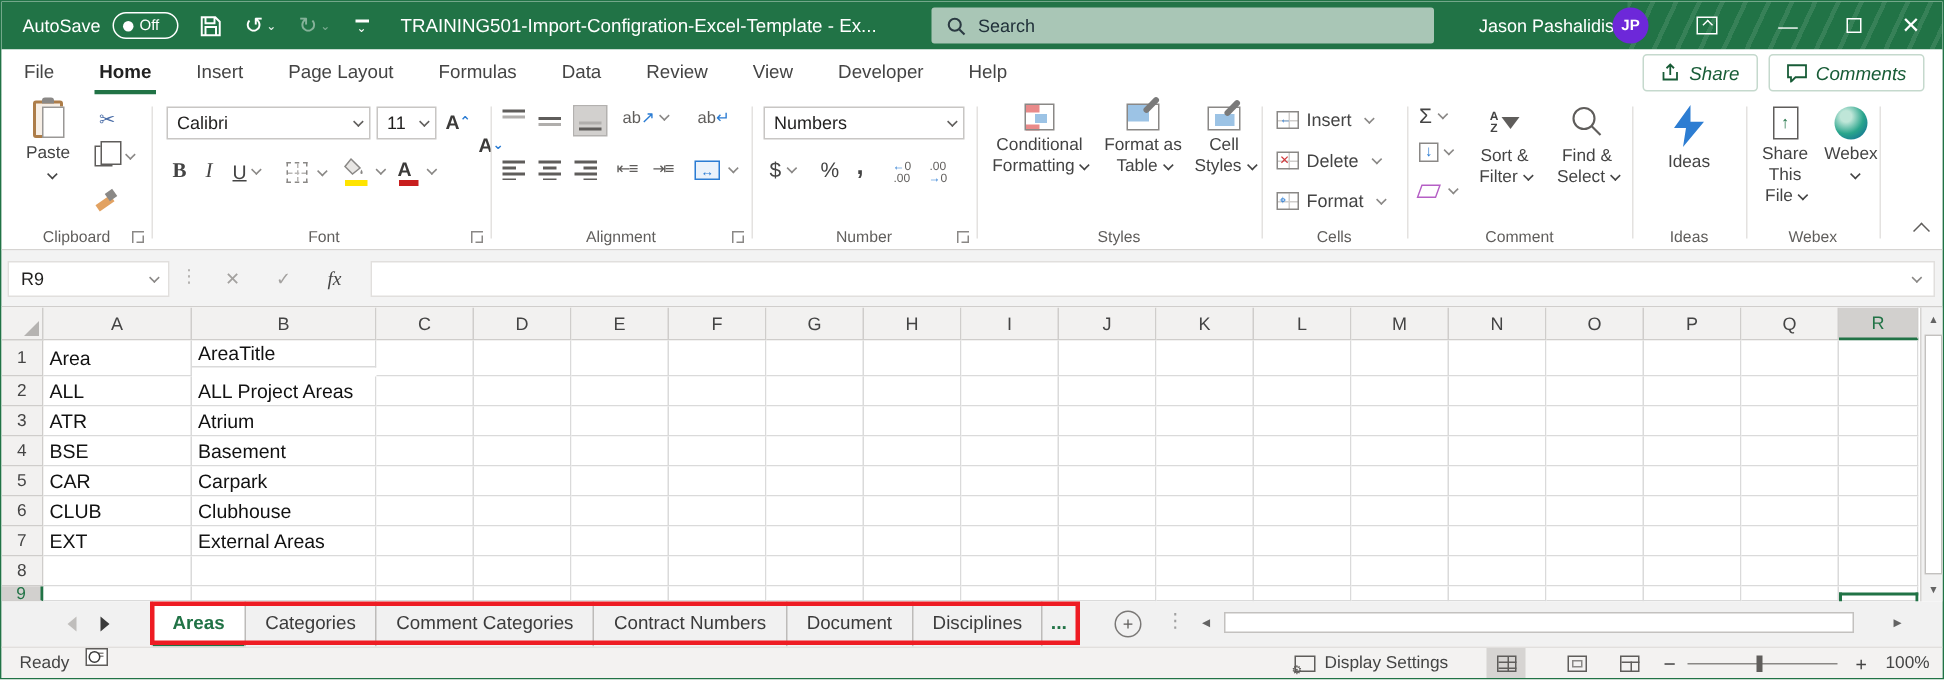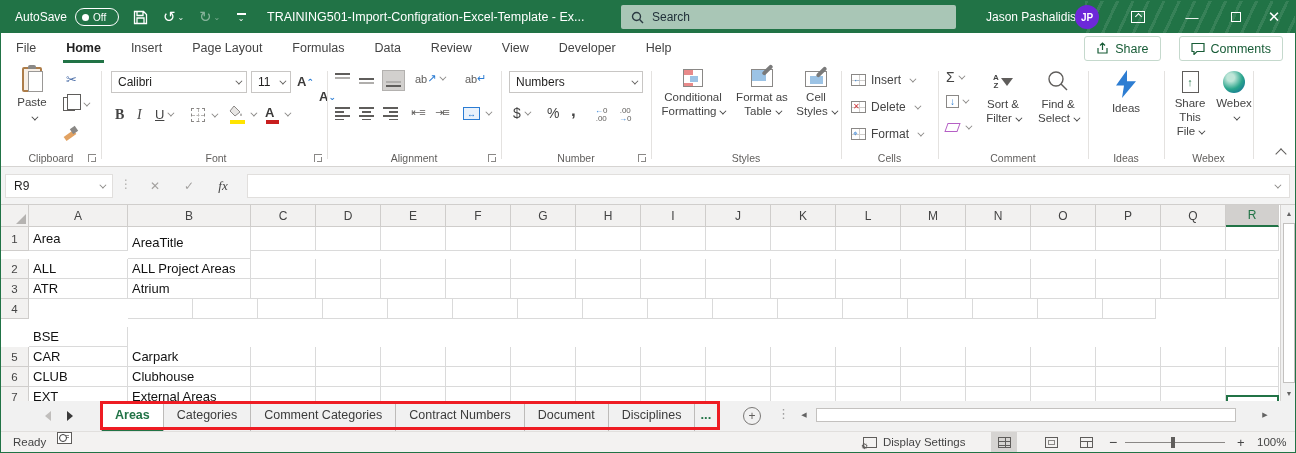--- a/index.html
+++ b/index.html
@@ -34,21 +34,21 @@
   border-left:1px solid #fff; border-top:1px solid #fff; transform:rotate(45deg); }
 .max-box { width:10px; height:10px; border:1px solid #fff; }
 .tb-pattern { position:absolute; right:0; top:0; width:210px; height:32px; opacity:.10;
   background:repeating-linear-gradient(115deg,#fff 0 3px,transparent 3px 14px); }
 
 
 .tabrow { position:absolute; left:0; top:32px; width:100%; height:30px; background:#fff; display:flex; }
 .rtab { padding:0 15px; line-height:30px; font-size:12.5px; color:#444; position:relative; cursor:pointer; white-space:nowrap; }
 .rtab.active { font-weight:bold; color:#222; }
 .rtab.active::after { content:""; position:absolute; left:12px; right:12px; bottom:0; height:3px; background:#217346; }
-.top-actions { position:absolute; top:35px; right:12px; display:flex; gap:18px; }
+.top-actions { position:absolute; top:35px; right:12px; display:flex; gap:7px;font-style:italic; }
 .act-btn { height:25px; border:1px solid #c5d9cd; border-radius:3px; background:#fff; color:#185c37;
   display:flex; align-items:center; gap:6px; padding:0 11px; font-size:12.5px; cursor:pointer; }
 
 
 .ribbon { position:absolute; left:0; top:62px; width:100%; height:104px; background:#fff; border-bottom:1px solid #d6d4d2; }
 .rgroup { position:absolute; top:0; height:104px; }
 .glabel { position:absolute; bottom:3px; left:0; width:100%; text-align:center; font-size:10.5px; color:#605e5c; }
 .gsep { position:absolute; top:8px; height:88px; width:1px; background:#e4e2e0; }
 .lau { position:absolute; bottom:5px; right:5px; width:8px; height:8px; border-left:1px solid #8a8886; border-top:1px solid #8a8886; }
 .lau::after { content:""; position:absolute; right:0; bottom:0; width:4px; height:4px;
@@ -536,21 +536,21 @@
           <div class="hcell" style="width: 65px; height: 22px;">M</div>
           <div class="hcell" style="width: 65px; height: 22px;">N</div>
           <div class="hcell" style="width: 65px; height: 22px;">O</div>
           <div class="hcell" style="width: 65px; height: 22px;">P</div>
           <div class="hcell" style="width: 65px; height: 22px;">Q</div>
           <div class="hcell selcol" style="width: 53px; height: 22px;">R</div>
         </div>
         <div class="grow">
           <div class="rhdr" style="width: 28px; height: 24px;">1</div>
           <div class="dcell" style="width: 99px; height: 24px;">Area</div>
-          <div class="dcell" style="width: 123px; height: 32px;">AreaTitle</div>
+          <div class="dcell" style="width: 123px; height: 18px;">AreaTitle</div>
           <div class="dcell" style="width: 65px; height: 24px;"></div>
           <div class="dcell" style="width: 65px; height: 24px;"></div>
           <div class="dcell" style="width: 65px; height: 24px;"></div>
           <div class="dcell" style="width: 65px; height: 24px;"></div>
           <div class="dcell" style="width: 65px; height: 24px;"></div>
           <div class="dcell" style="width: 65px; height: 24px;"></div>
           <div class="dcell" style="width: 65px; height: 24px;"></div>
           <div class="dcell" style="width: 65px; height: 24px;"></div>
           <div class="dcell" style="width: 65px; height: 24px;"></div>
           <div class="dcell" style="width: 65px; height: 24px;"></div>
@@ -598,21 +598,22 @@
           <div class="dcell" style="width: 65px; height: 20px;"></div>
           <div class="dcell" style="width: 65px; height: 20px;"></div>
           <div class="dcell" style="width: 65px; height: 20px;"></div>
           <div class="dcell" style="width: 65px; height: 20px;"></div>
           <div class="dcell" style="width: 65px; height: 20px;"></div>
           <div class="dcell" style="width: 65px; height: 20px;"></div>
           <div class="dcell" style="width: 53px; height: 20px;"></div>
         </div>
         <div class="grow">
           <div class="rhdr" style="width: 28px; height: 20px;">4</div>
-          <div class="dcell" style="width: 99px; height: 20px; margin-top: 28px;">BSE</div>
+          <div class="dcell" style="width: 99px; height: 20px;">BSE</div>
+          <div class="dcell" style="width: 123px; height: 20px;">Basement</div>
           <div class="dcell" style="width: 65px; height: 20px;"></div>
           <div class="dcell" style="width: 65px; height: 20px;"></div>
           <div class="dcell" style="width: 65px; height: 20px;"></div>
           <div class="dcell" style="width: 65px; height: 20px;"></div>
           <div class="dcell" style="width: 65px; height: 20px;"></div>
           <div class="dcell" style="width: 65px; height: 20px;"></div>
           <div class="dcell" style="width: 65px; height: 20px;"></div>
           <div class="dcell" style="width: 65px; height: 20px;"></div>
           <div class="dcell" style="width: 65px; height: 20px;"></div>
           <div class="dcell" style="width: 65px; height: 20px;"></div>

